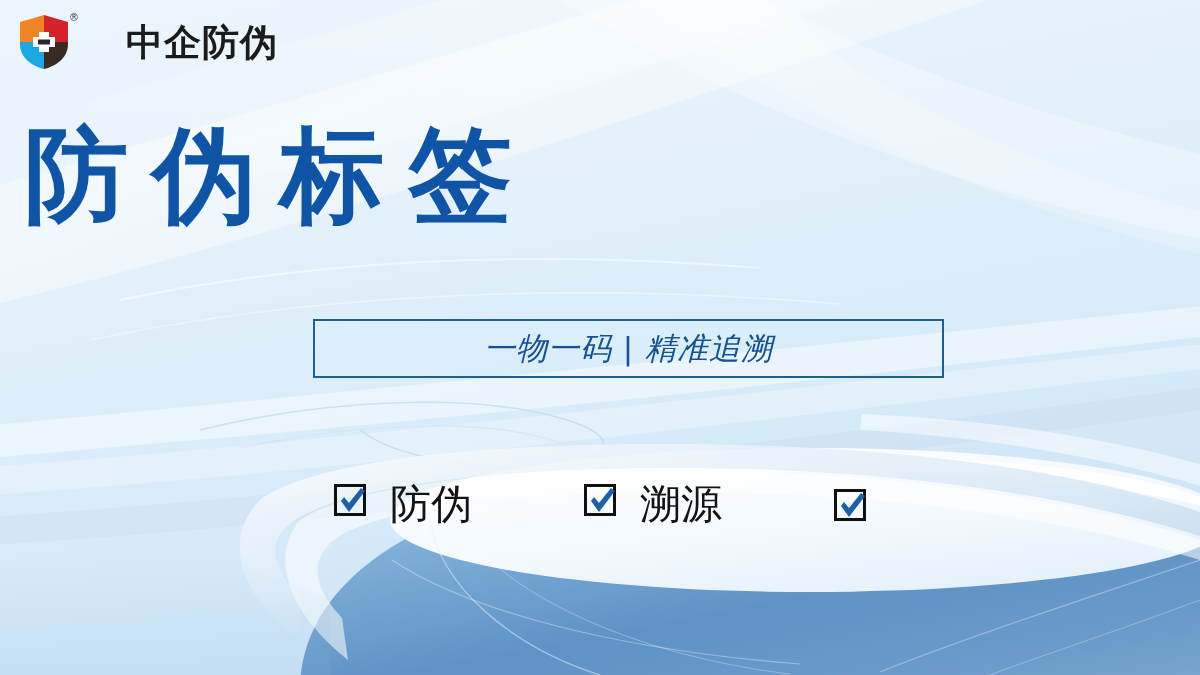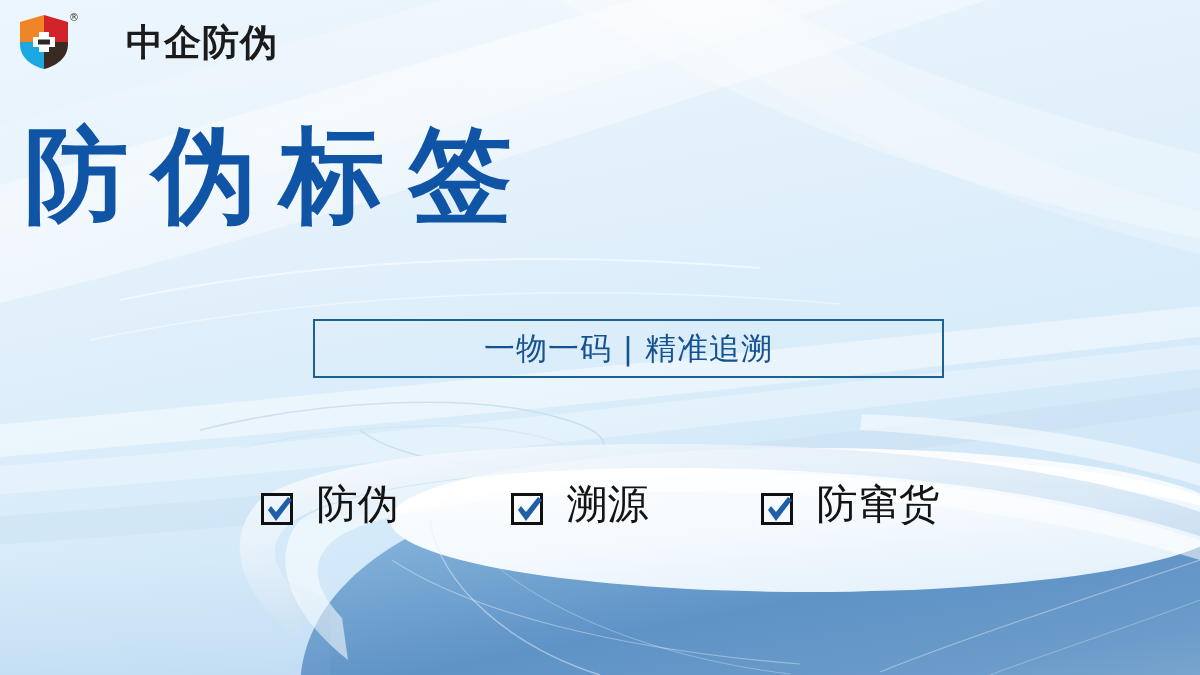--- a/index.html
+++ b/index.html
@@ -92,20 +92,21 @@
     left: 313px;
     top: 319px;
     width: 631px;
     height: 59px;
     border: 2px solid #1c6193;
     box-sizing: border-box;
     display: flex;
     align-items: center;
     justify-content: center;
     z-index: 5;
+    font-style: italic;
   }
   .subtitle-text {
     font-family: "DejaVu Sans", "Liberation Sans", sans-serif;
     font-size: 31px;
     font-weight: 400;
     color: #15528f;
     letter-spacing: 1px;
     white-space: nowrap;
     line-height: 1;
   }
@@ -117,21 +118,21 @@
     right: 0;
     top: 484px;
     display: flex;
     justify-content: center;
     align-items: center;
     gap: 112px;
     z-index: 5;
   }
   .feature {
     display: flex;
-    align-items: flex-end;
+    align-items: flex-start;
     gap: 24px;
     white-space: nowrap;
   }
   .check-box {
     position: relative;
     width: 32px;
     height: 32px;
     flex: 0 0 auto;
     border: 3px solid #101010;
     box-sizing: border-box;
@@ -292,18 +293,17 @@
       </span>
       <span class="feature-label">溯源</span>
     </div>
 
     <div class="feature">
       <span class="check-box">
         <svg viewBox="0 0 34 34" xmlns="http://www.w3.org/2000/svg">
           <path d="M6,18 L9,14 L14,20 L26,5 L30,8 L14,29 Z" fill="#1f5fa8"></path>
         </svg>
       </span>
-      <span class="feature-label">防窜货</span>
     </div>
 
   </div>
 
 </div>
 
 </body></html>

